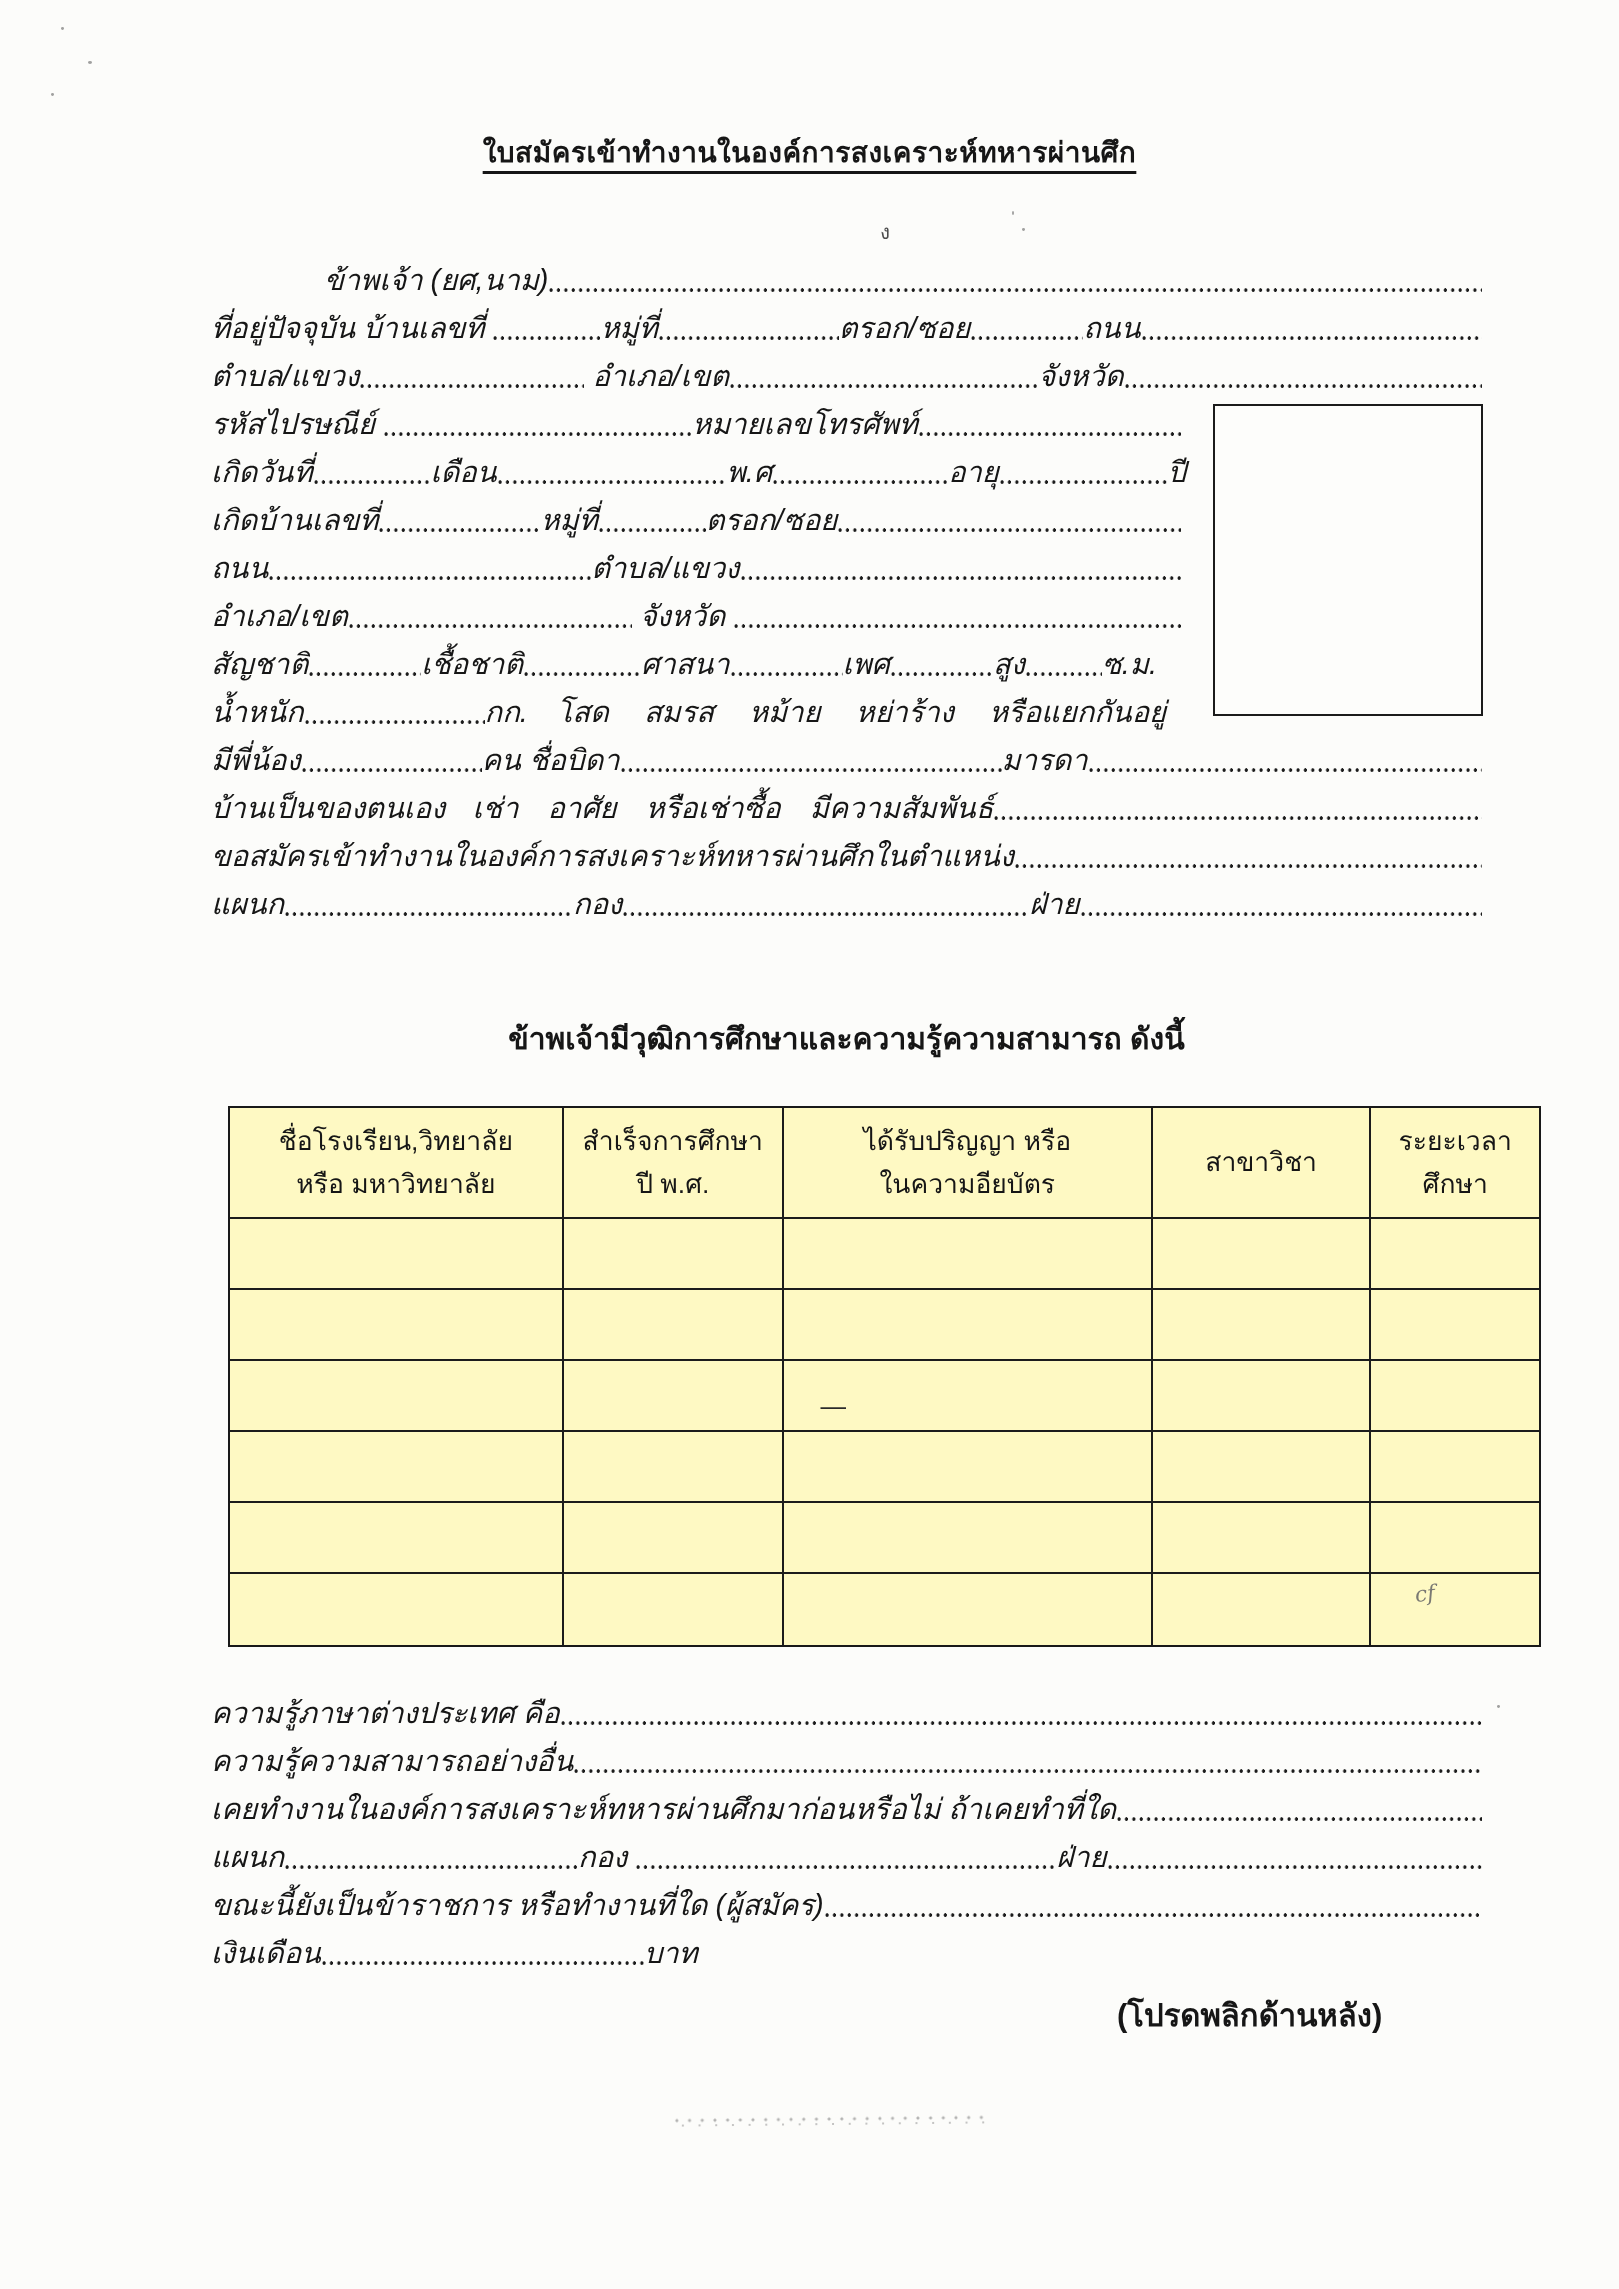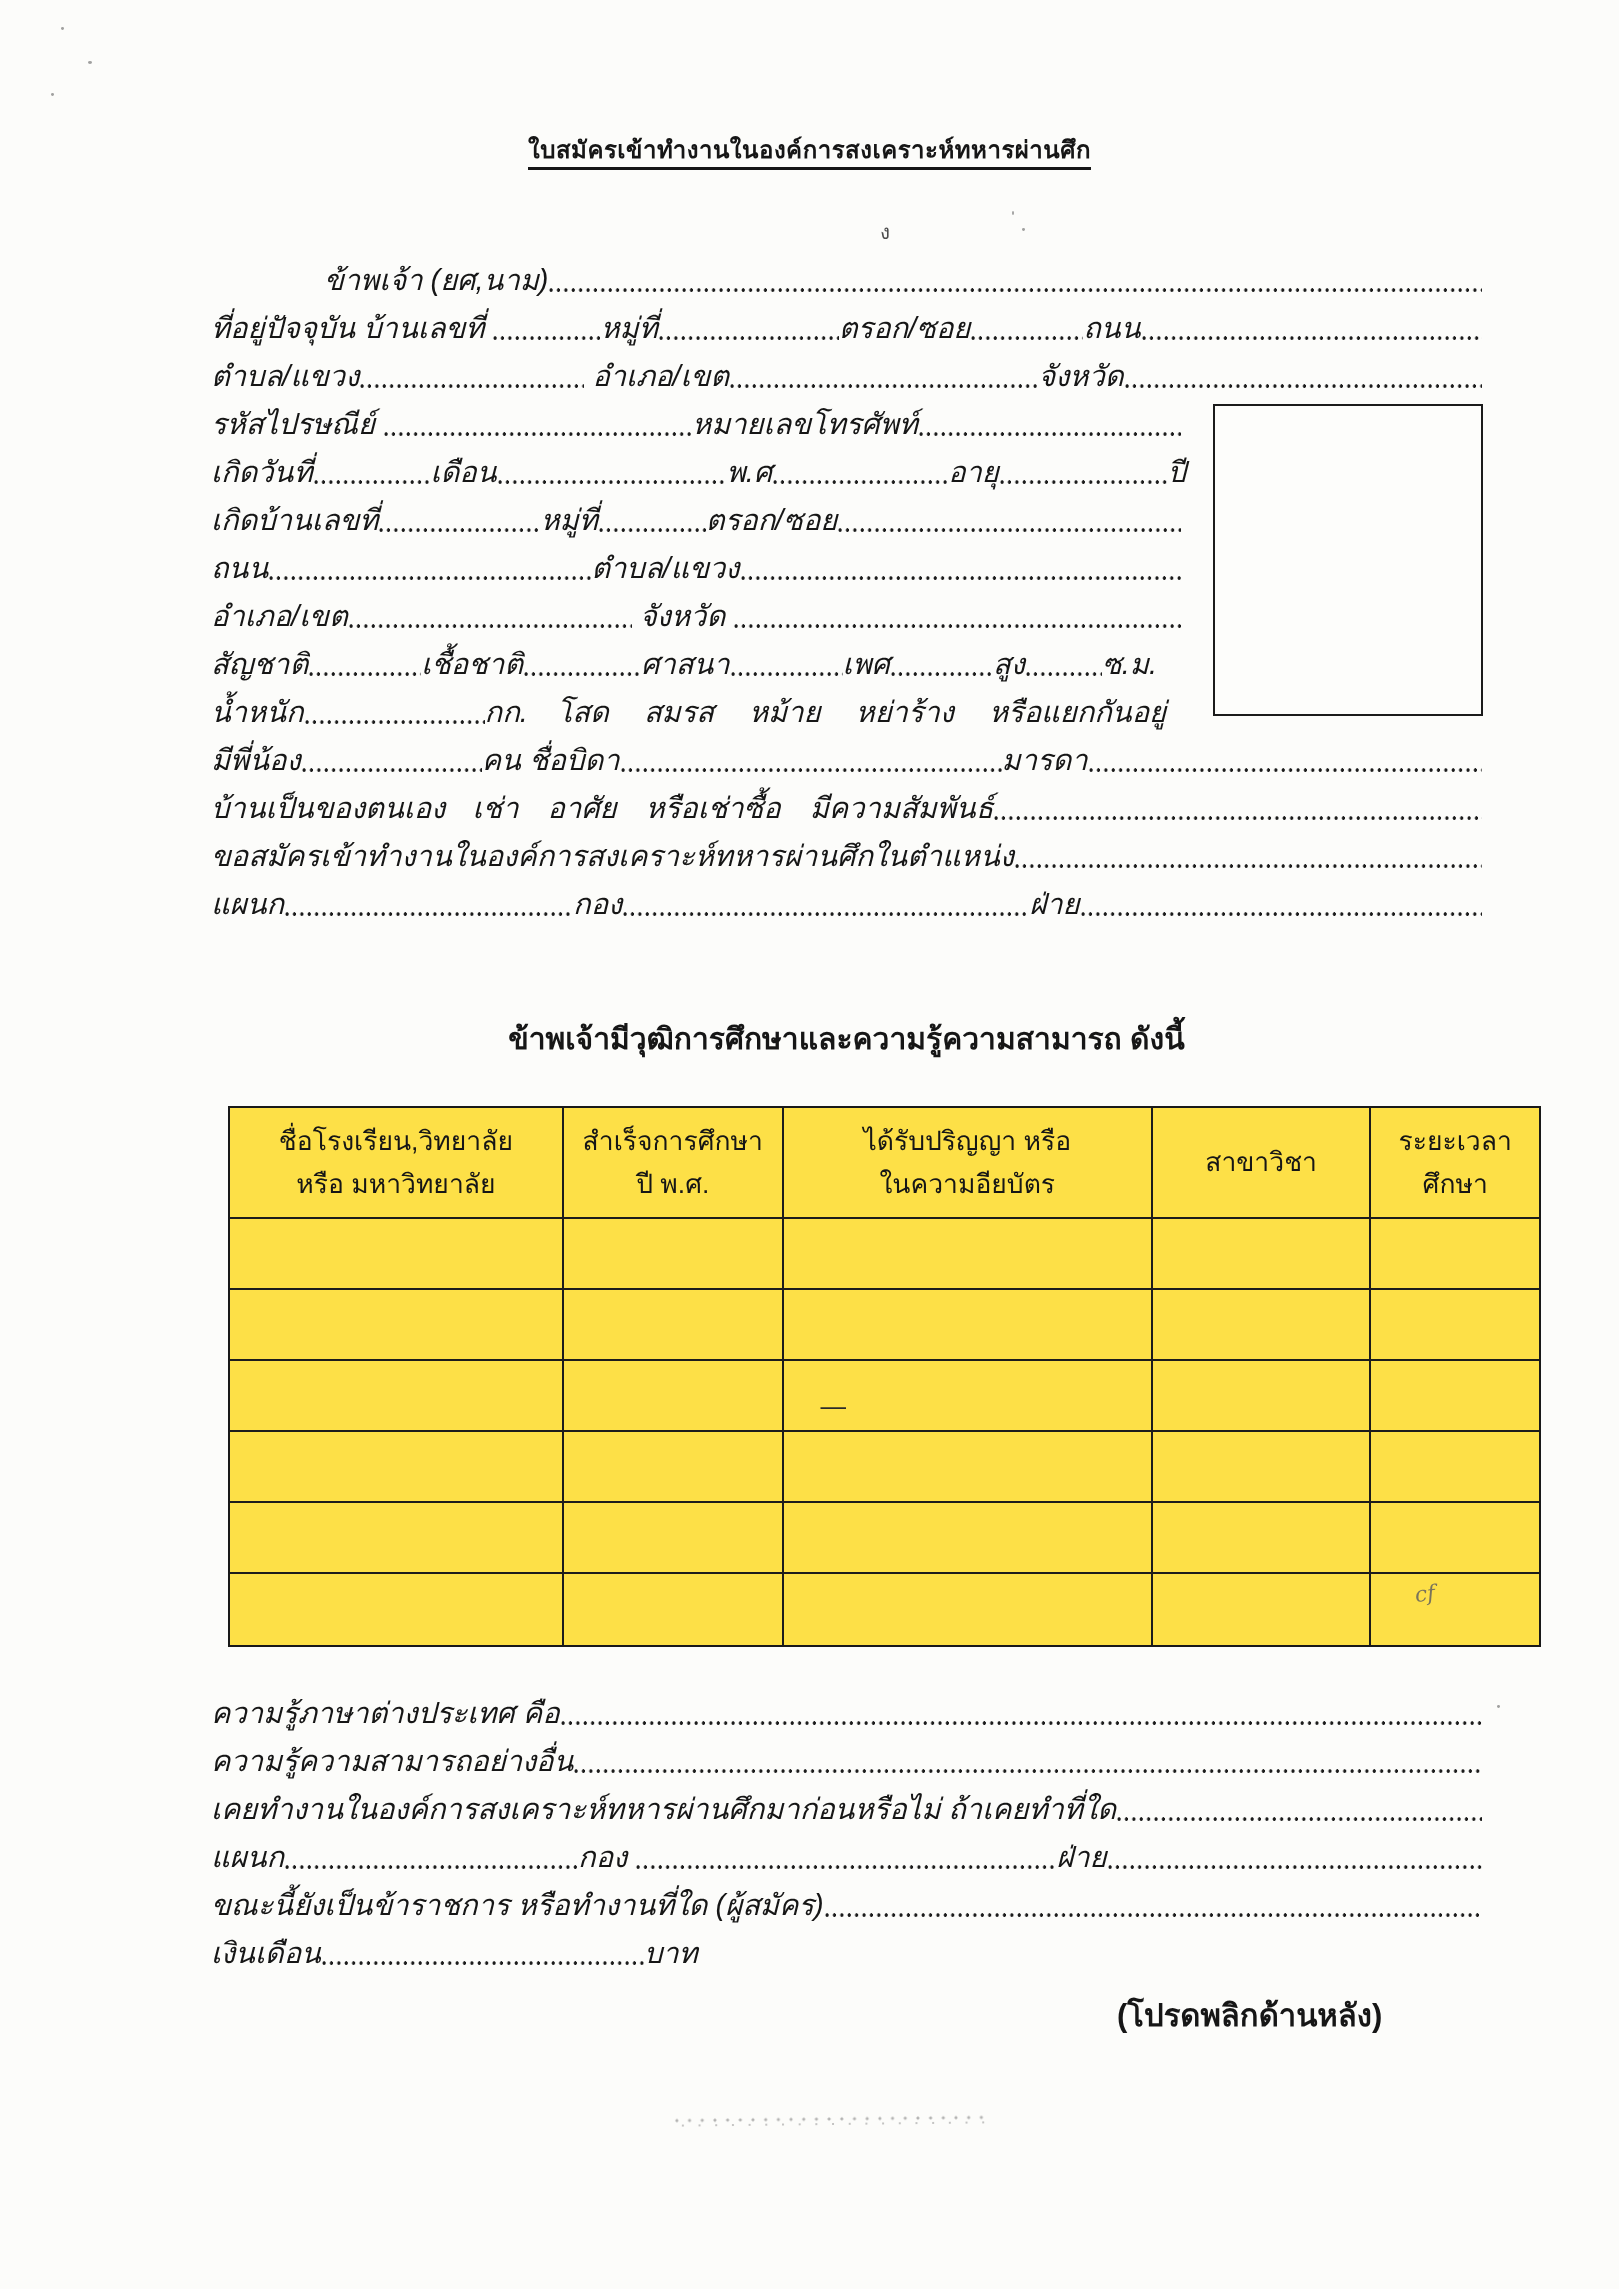--- a/index.html
+++ b/index.html
@@ -8,21 +8,21 @@
     width:1619px;height:2290px;
     background:#fcfcfa;
     font-family:"Liberation Sans","DejaVu Sans",sans-serif;
     color:#161616;
     overflow:hidden;
   }
   
   .title{
     position:absolute;top:130px;left:0;right:0;
     text-align:center;
-    font-size:24px;font-weight:bold;
+    font-size:28px;font-weight:bold;
     text-decoration:underline;
     text-underline-offset:8.8px;
     text-decoration-thickness:2.5px;
     letter-spacing:0.5px;
   }
   .stray{
     position:absolute;top:215px;left:880px;
     font-size:20.6px;color:#2e2e2e;opacity:.85;
   }
   
@@ -50,21 +50,21 @@
     text-align:center;font-size:30px;font-weight:bold;
   }
   
   #edu-table{
     position:absolute;left:228px;top:1106px;width:1313px;
     display:grid;
     grid-template-columns:25.5% 16.8% 28.2% 16.7% 12.8%;
     grid-template-rows:111px repeat(6,71px);
     border:2.9px solid #191919;
     box-sizing:border-box;
-    background:#fde047;
+    background:#fef9c3;
   }
   .hcell,.cell{
     border-right:2px solid #1c1c1c;
     border-bottom:2px solid #1c1c1c;
     box-sizing:border-box;
     position:relative;
   }
   .hcell{
     display:flex;align-items:center;justify-content:center;
     text-align:center;font-size:26.5px;line-height:43px;

